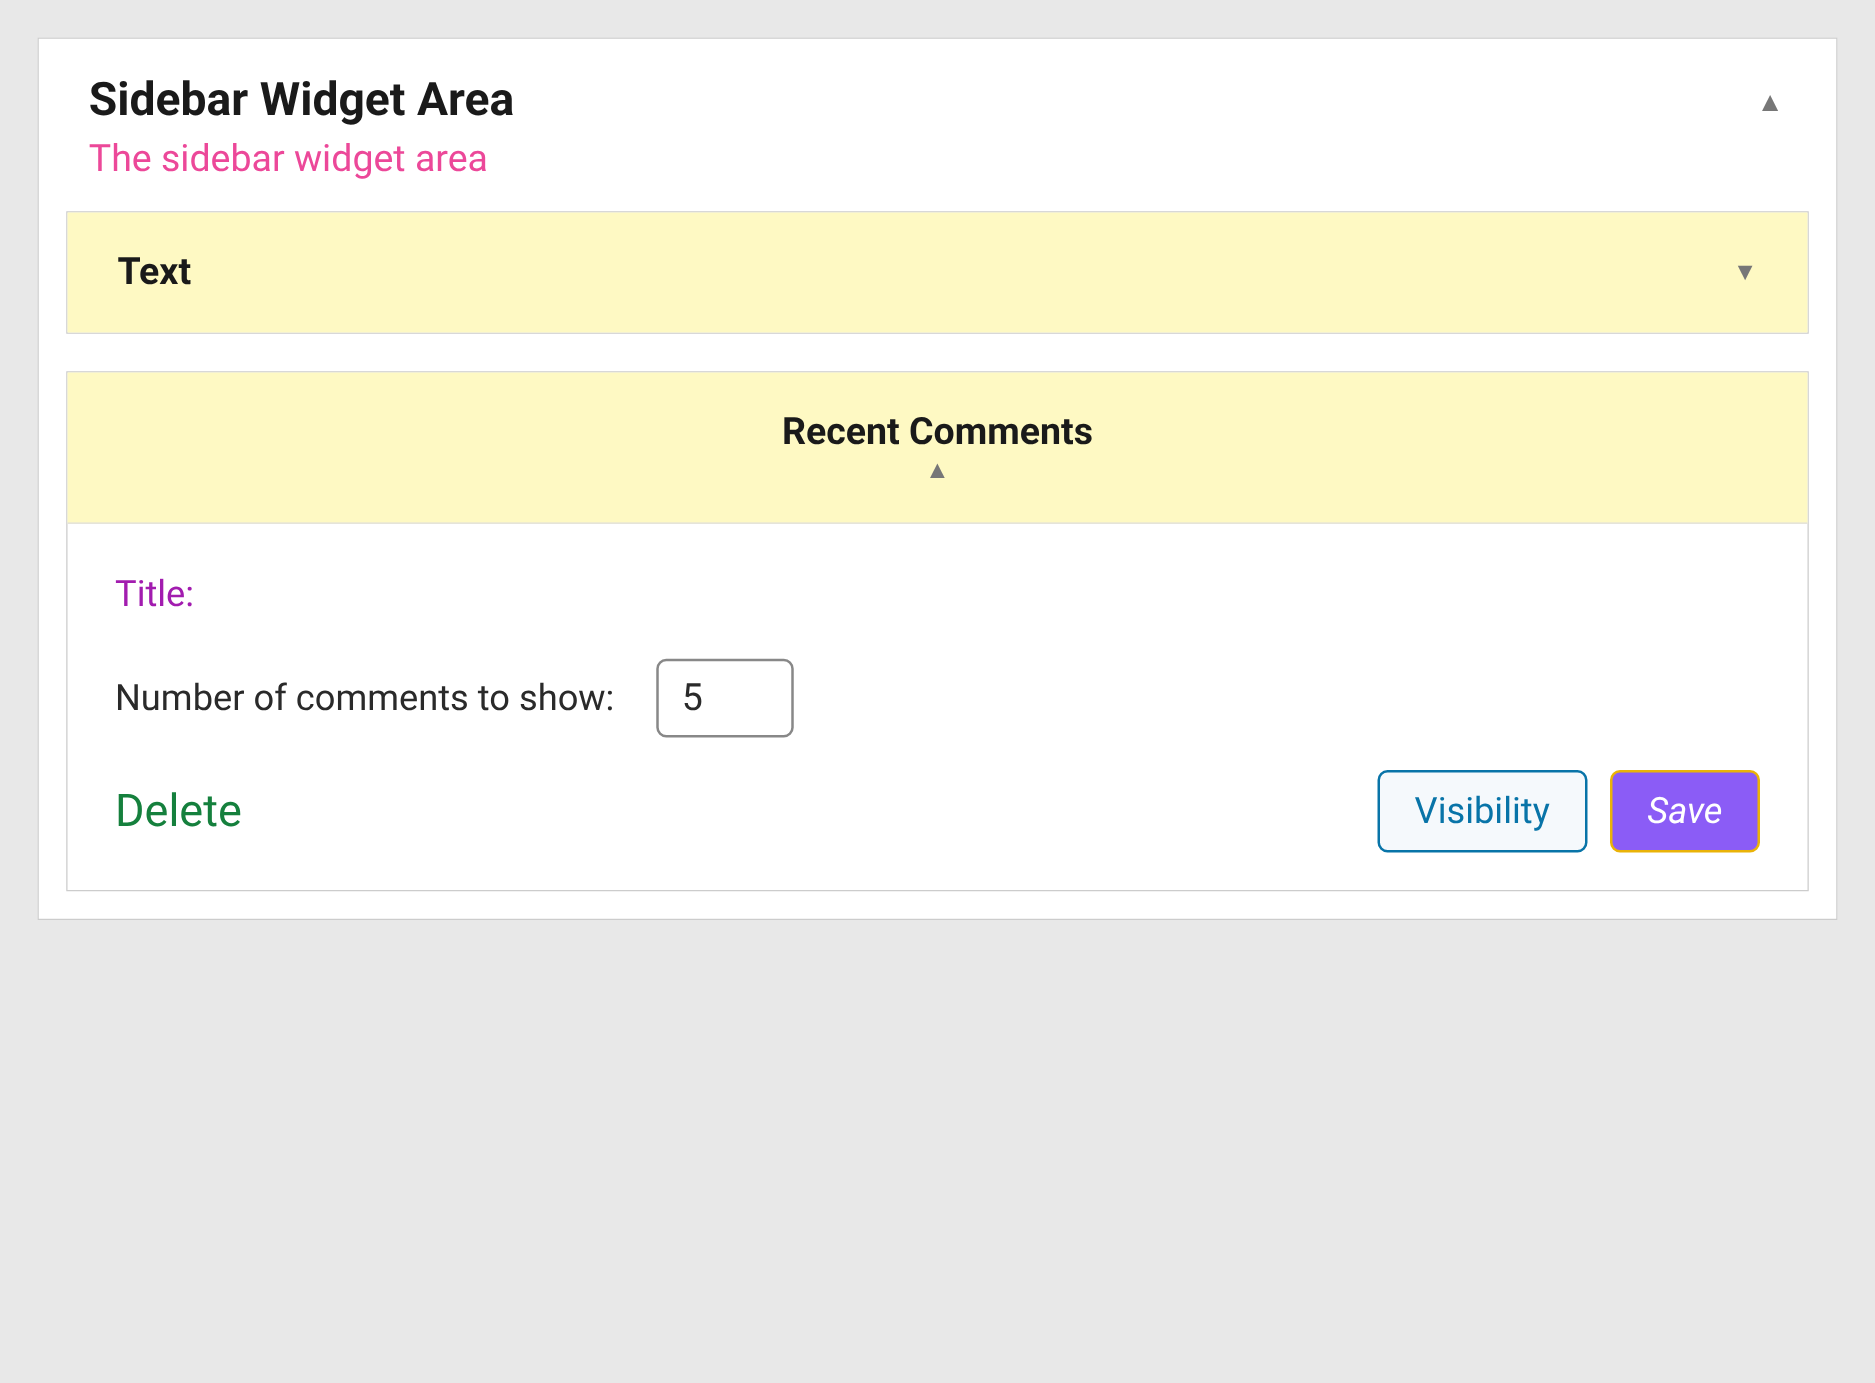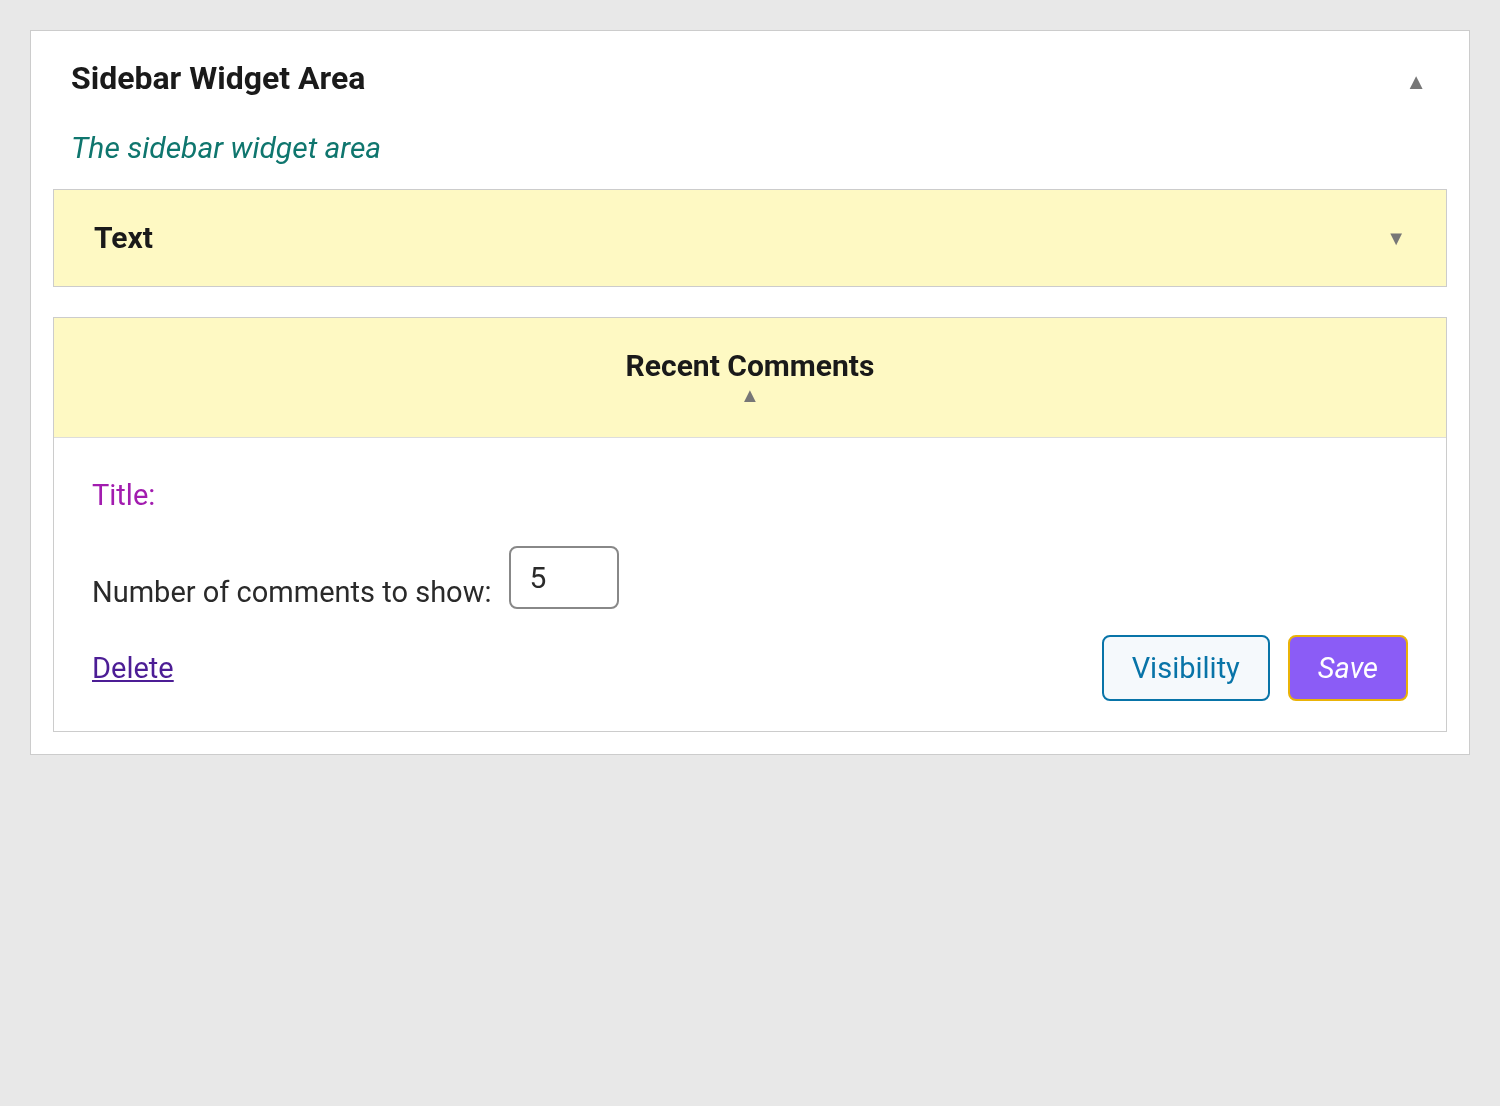--- a/index.html
+++ b/index.html
@@ -15,30 +15,29 @@
     .panel {
       background: #fff;
       border: 1px solid #ccc;
       padding: 0;
     }
     .panel-header {
       padding: 28px 40px 24px 40px;
       position: relative;
     }
     .panel-title {
-      font-size: 32px;
+      font-size: 37px;
       font-weight: 700;
       color: #1a1a1a;
-      margin-bottom: 33px;
+      margin-bottom: 8px;
     }
     .panel-description {
       font-size: 30px;
-      color: #0f766e;
-      font-weight: 400;
-      font-style: italic;
+      color: #ec4899;
+      font-weight: 400;
     }
     .panel-collapse-icon {
       position: absolute;
       top: 38px;
       right: 42px;
       color: #777;
       font-size: 22px;
       cursor: pointer;
     }
     .widget-list {
@@ -92,22 +91,22 @@
       padding: 14px 20px;
       font-size: 30px;
       border: 4px solid #0874a8;
       border-radius: 10px;
       outline: none;
       color: #2a2a2a;
       font-family: inherit;
     }
     .form-row-inline {
       display: flex;
-      align-items: flex-end;
-      gap: 18px;
+      align-items: center;
+      gap: 34px;
       margin-bottom: 26px;
     }
     .form-label-inline {
       font-size: 29px;
       color: #2a2a2a;
       font-weight: 400;
     }
     .form-input-small {
       width: 110px;
       padding: 12px 18px;
@@ -118,23 +117,22 @@
       color: #2a2a2a;
       font-family: inherit;
     }
     .widget-actions {
       display: flex;
       justify-content: space-between;
       align-items: center;
       margin-top: 10px;
     }
     .delete-link {
-      color: #4c1d95;
-      font-size: 29px;
-      text-decoration: underline;
+      color: #15803d;
+      font-size: 36px;
       cursor: pointer;
     }
     .action-buttons {
       display: flex;
       gap: 18px;
     }
     .btn {
       font-size: 29px;
       padding: 14px 28px;
       border-radius: 8px;

